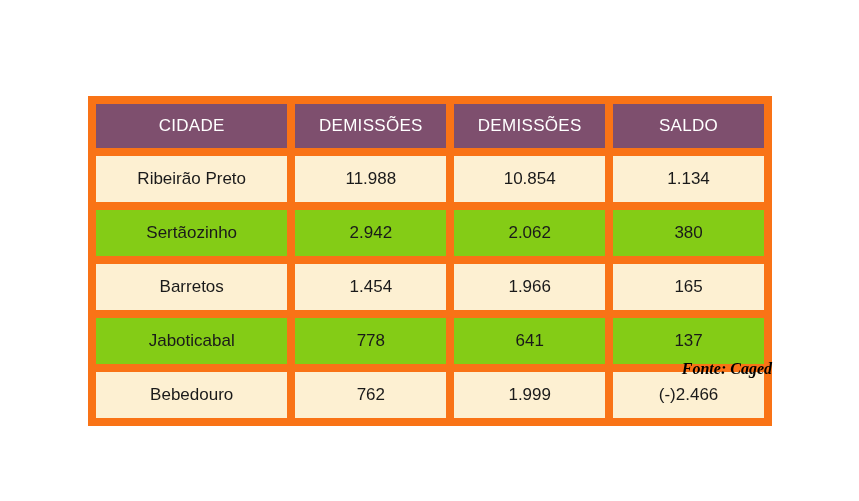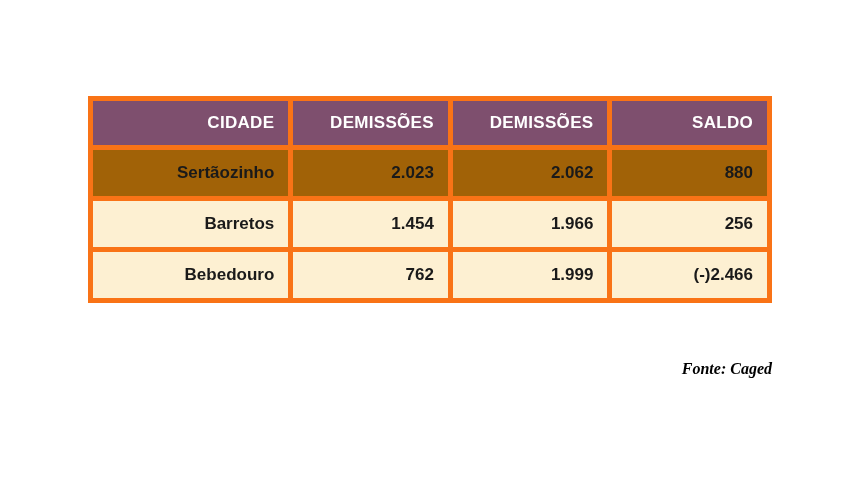--- a/index.html
+++ b/index.html
@@ -25,44 +25,44 @@
   table.data-table {
     border-collapse: collapse;
     width: 100%;
     table-layout: fixed;
     border: 2px solid #000000;
     background: #fdf0d2;
   }
 
   table.data-table th,
   table.data-table td {
-    border: 5px solid #f97316;
+    border: 8px solid #f97316;
     padding: 0 14px;
     height: 46px;
     font-size: 17px;
-    font-weight: bold;
+    font-weight: normal;
     color: #1a1a1a;
-    text-align: right;
+    text-align: center;
     white-space: nowrap;
     vertical-align: middle;
   }
 
   table.data-table thead th {
     background: #7e4f6e;
     color: #ffffff;
     font-size: 17px;
     letter-spacing: 0.3px;
     height: 44px;
   }
 
   tbody tr.row-light td {
     background: #fdf0d2;
   }
   tbody tr.row-dark td {
-    background: #a16207;
+    background: #84cc16;
   }
 
   col.col-city { width: 29.5%; }
   col.col-num  { width: 23.5%; }
 
   .source {
     position: absolute;
     left: 88px;
     top: 360px;
     width: 684px;
@@ -87,31 +87,43 @@
     </colgroup>
     <thead>
       <tr>
         <th>CIDADE</th>
         <th>DEMISSÕES</th>
         <th>DEMISSÕES</th>
         <th>SALDO</th>
       </tr>
     </thead>
     <tbody>
+      <tr class="row-light">
+        <td>Ribeirão Preto</td>
+        <td>11.988</td>
+        <td>10.854</td>
+        <td>1.134</td>
+      </tr>
       <tr class="row-dark">
         <td>Sertãozinho</td>
-        <td>2.023</td>
+        <td>2.942</td>
         <td>2.062</td>
-        <td>880</td>
+        <td>380</td>
       </tr>
       <tr class="row-light">
         <td>Barretos</td>
         <td>1.454</td>
         <td>1.966</td>
-        <td>256</td>
+        <td>165</td>
+      </tr>
+      <tr class="row-dark">
+        <td>Jaboticabal</td>
+        <td>778</td>
+        <td>641</td>
+        <td>137</td>
       </tr>
       <tr class="row-light">
         <td>Bebedouro</td>
         <td>762</td>
         <td>1.999</td>
         <td>(-)2.466</td>
       </tr>
     </tbody>
   </table>
 </div>

